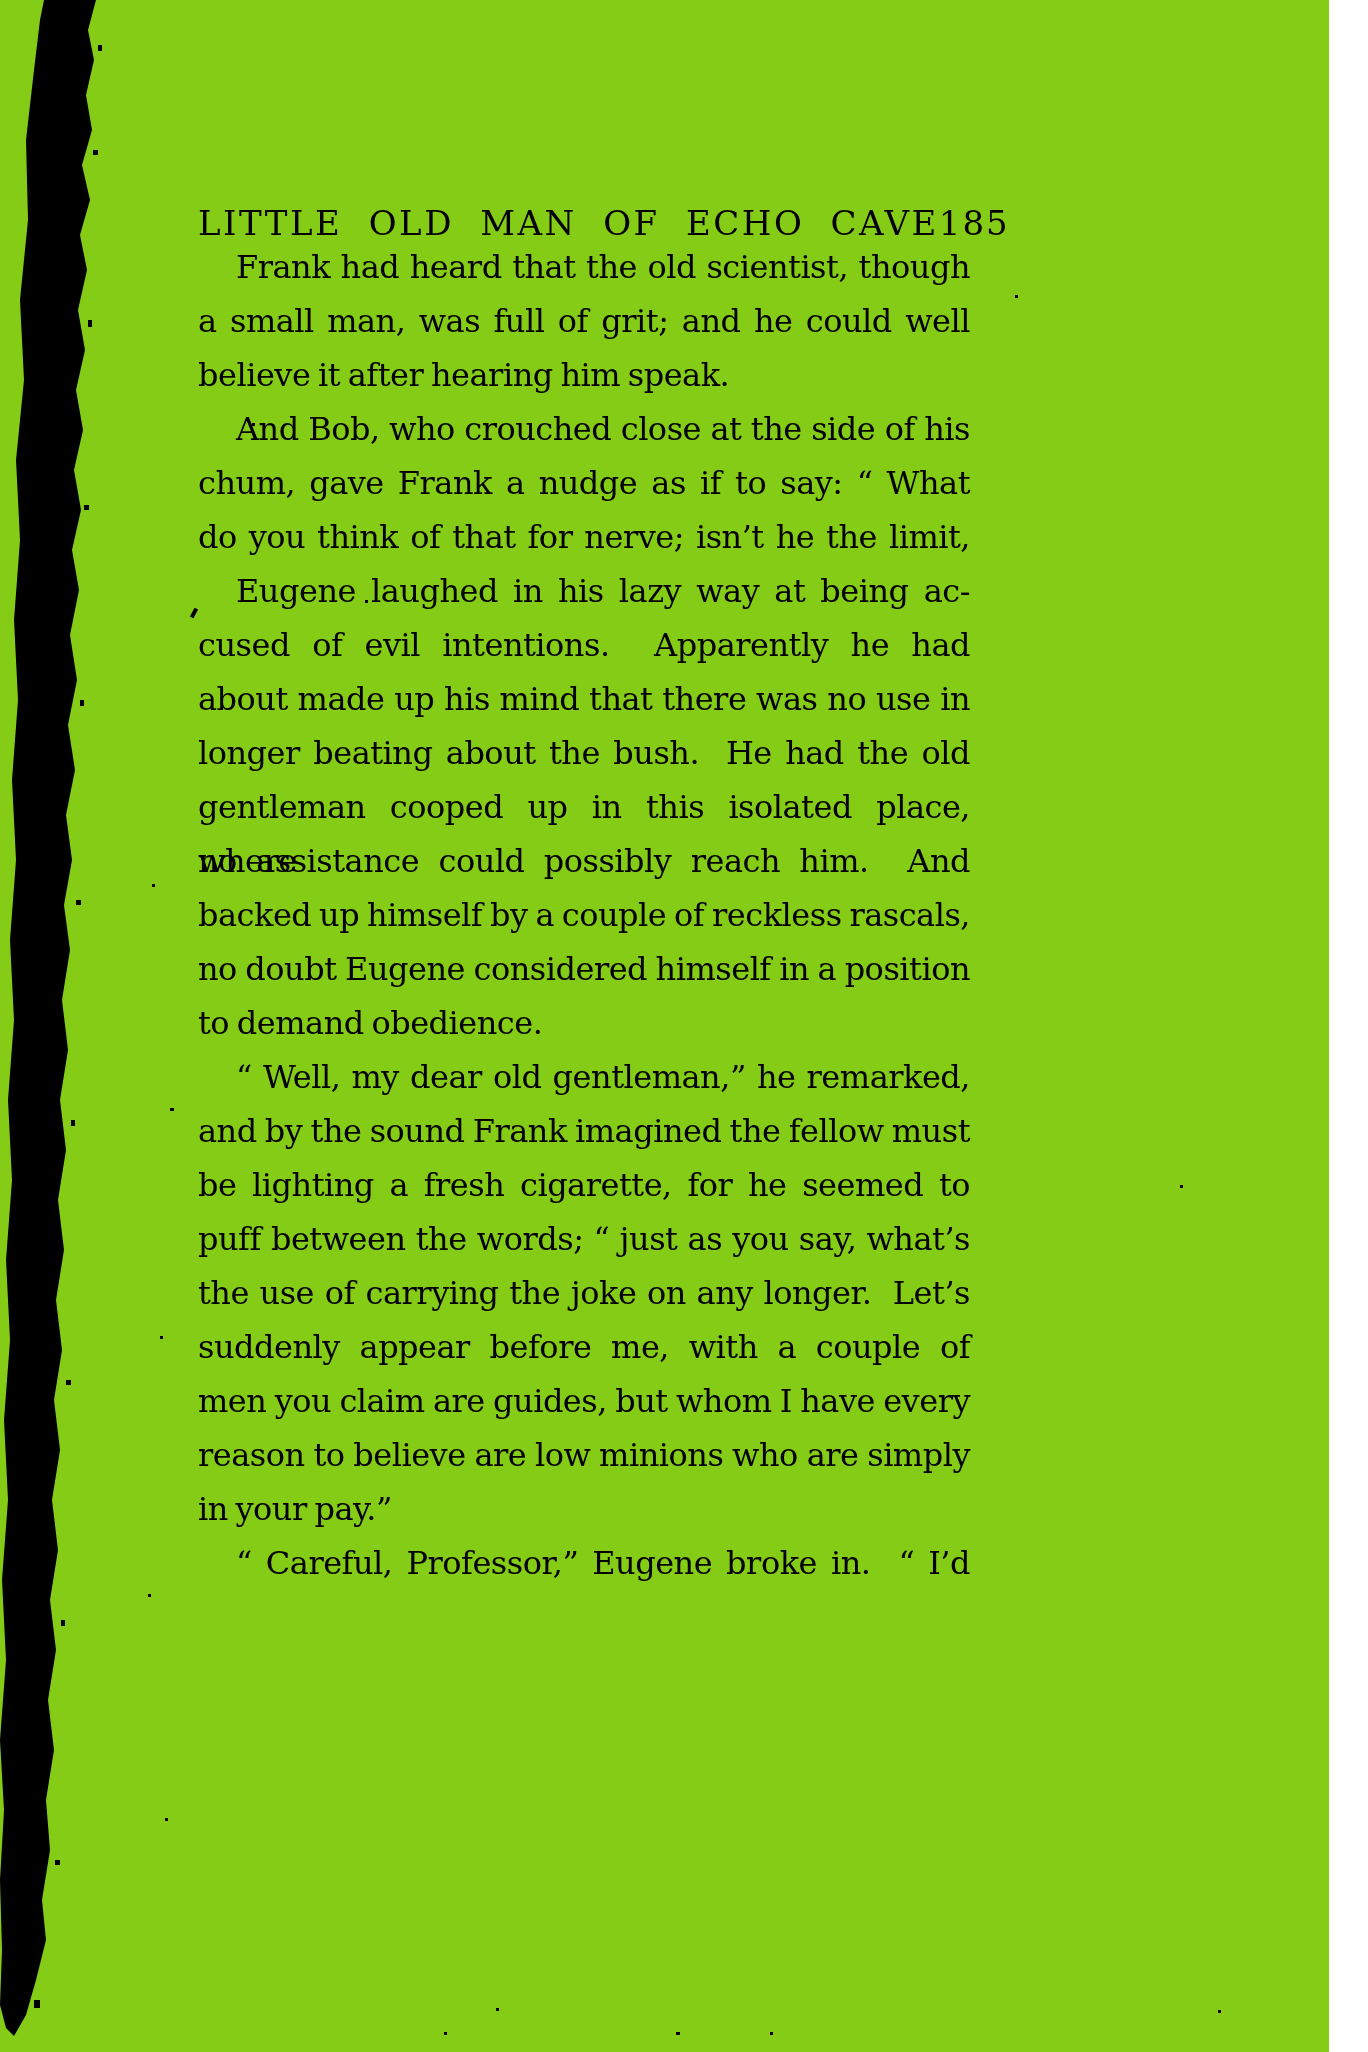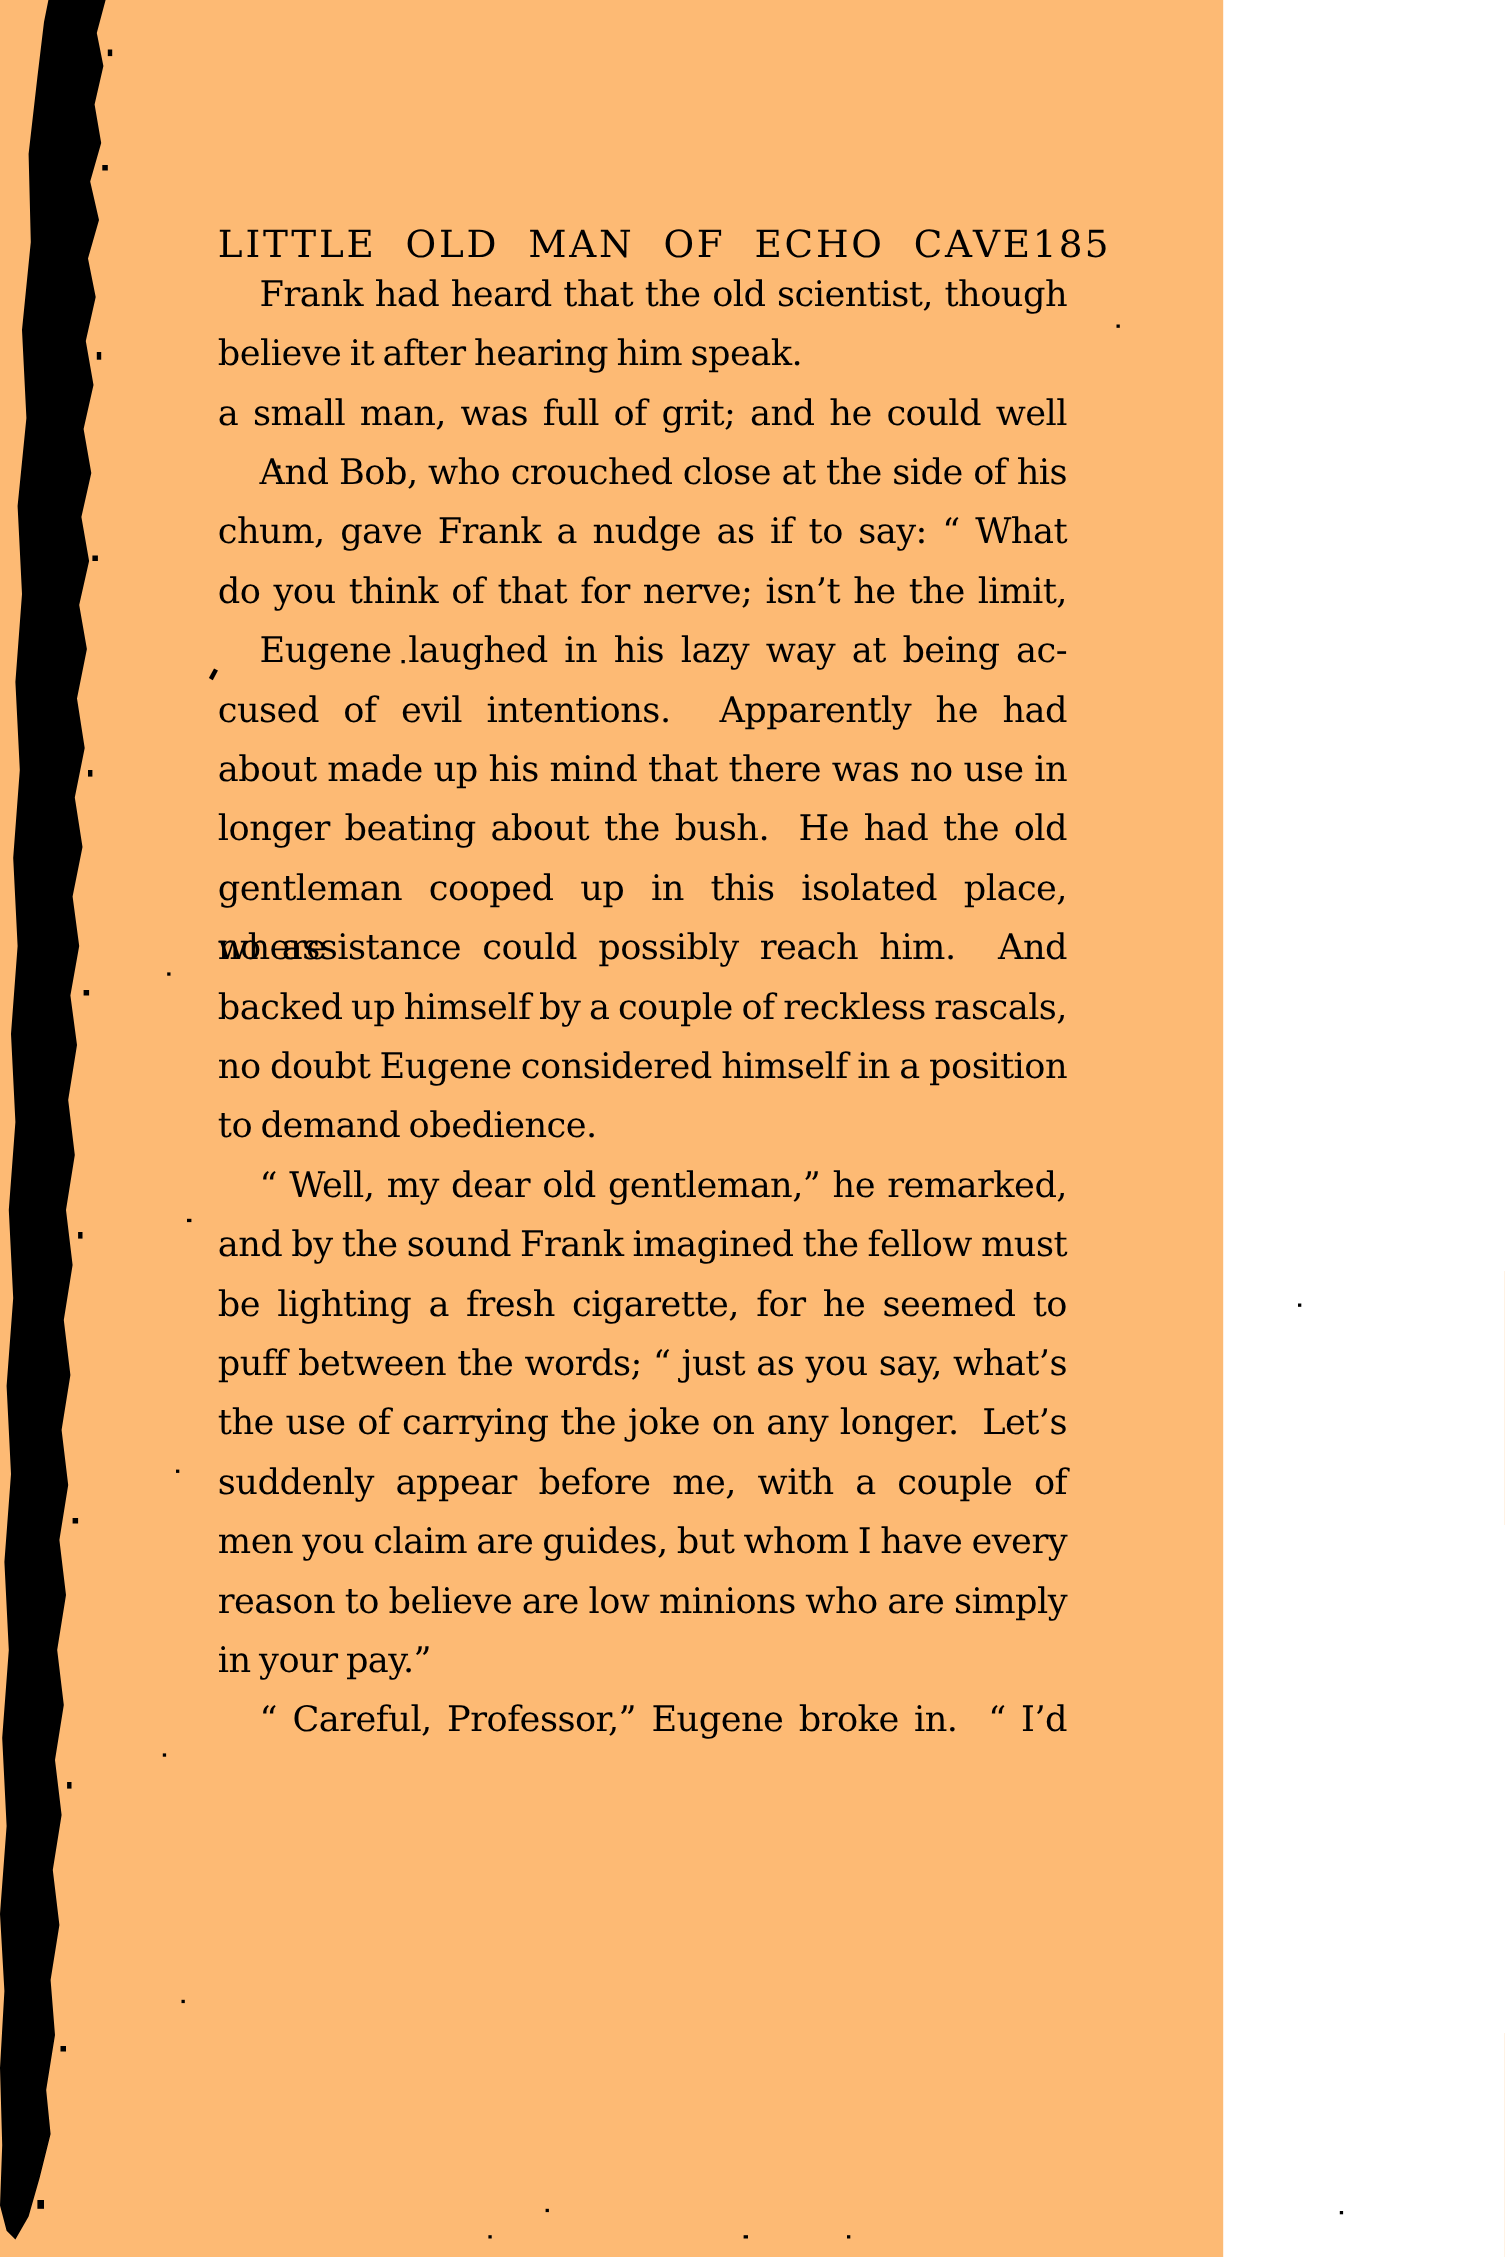--- a/index.html
+++ b/index.html
@@ -5,22 +5,23 @@
   html, body { margin: 0; padding: 0; }
   body {
     width: 1368px; height: 2052px;
     background: #ffffff;
     font-family: "DejaVu Serif", "Liberation Serif", serif;
     color: #000000;
     overflow: hidden;
   }
   .page {
     position: relative;
-    width: 1112px; height: 2052px;
-    background: #fdba74;
+    width: 1296px; height: 2052px;
+    background: #84cc16;
+    padding-left: 33px;
   }
   .binding {
     position: absolute;
     left: 0; top: 0;
     width: 120px; height: 2052px;
     pointer-events: none;
   }
   .running-header {
     position: absolute;
     left: 198px; top: 163px;
@@ -108,22 +109,22 @@
     <rect x="1180" y="1185" width="3" height="3" fill="#000"></rect>
   </svg>
 
   <div class="running-header">
     <span>LITTLE OLD MAN OF ECHO CAVE</span>
     <span class="pagenum">185</span>
   </div>
 
   <div class="text-block" id="text-block">
       <div class="line j ind">Frank had heard that the old scientist, though</div>
+      <div class="line j">a small man, was full of grit; and he could well</div>
       <div class="line">believe it after hearing him speak.</div>
-      <div class="line j">a small man, was full of grit; and he could well</div>
       <div class="line j ind">And Bob, who crouched close at the side of his</div>
       <div class="line j">chum, gave Frank a nudge as if to say: “ What</div>
       <div class="line j">do you think of that for nerve; isn’t he the limit,</div>
       <div class="line j ind">Eugene laughed in his lazy way at being ac-</div>
       <div class="line j">cused of evil intentions.&nbsp; Apparently he had</div>
       <div class="line j">about made up his mind that there was no use in</div>
       <div class="line j">longer beating about the bush.&nbsp; He had the old</div>
       <div class="line j">gentleman cooped up in this isolated place, where</div>
       <div class="line j">no assistance could possibly reach him.&nbsp; And</div>
       <div class="line j">backed up himself by a couple of reckless rascals,</div>

